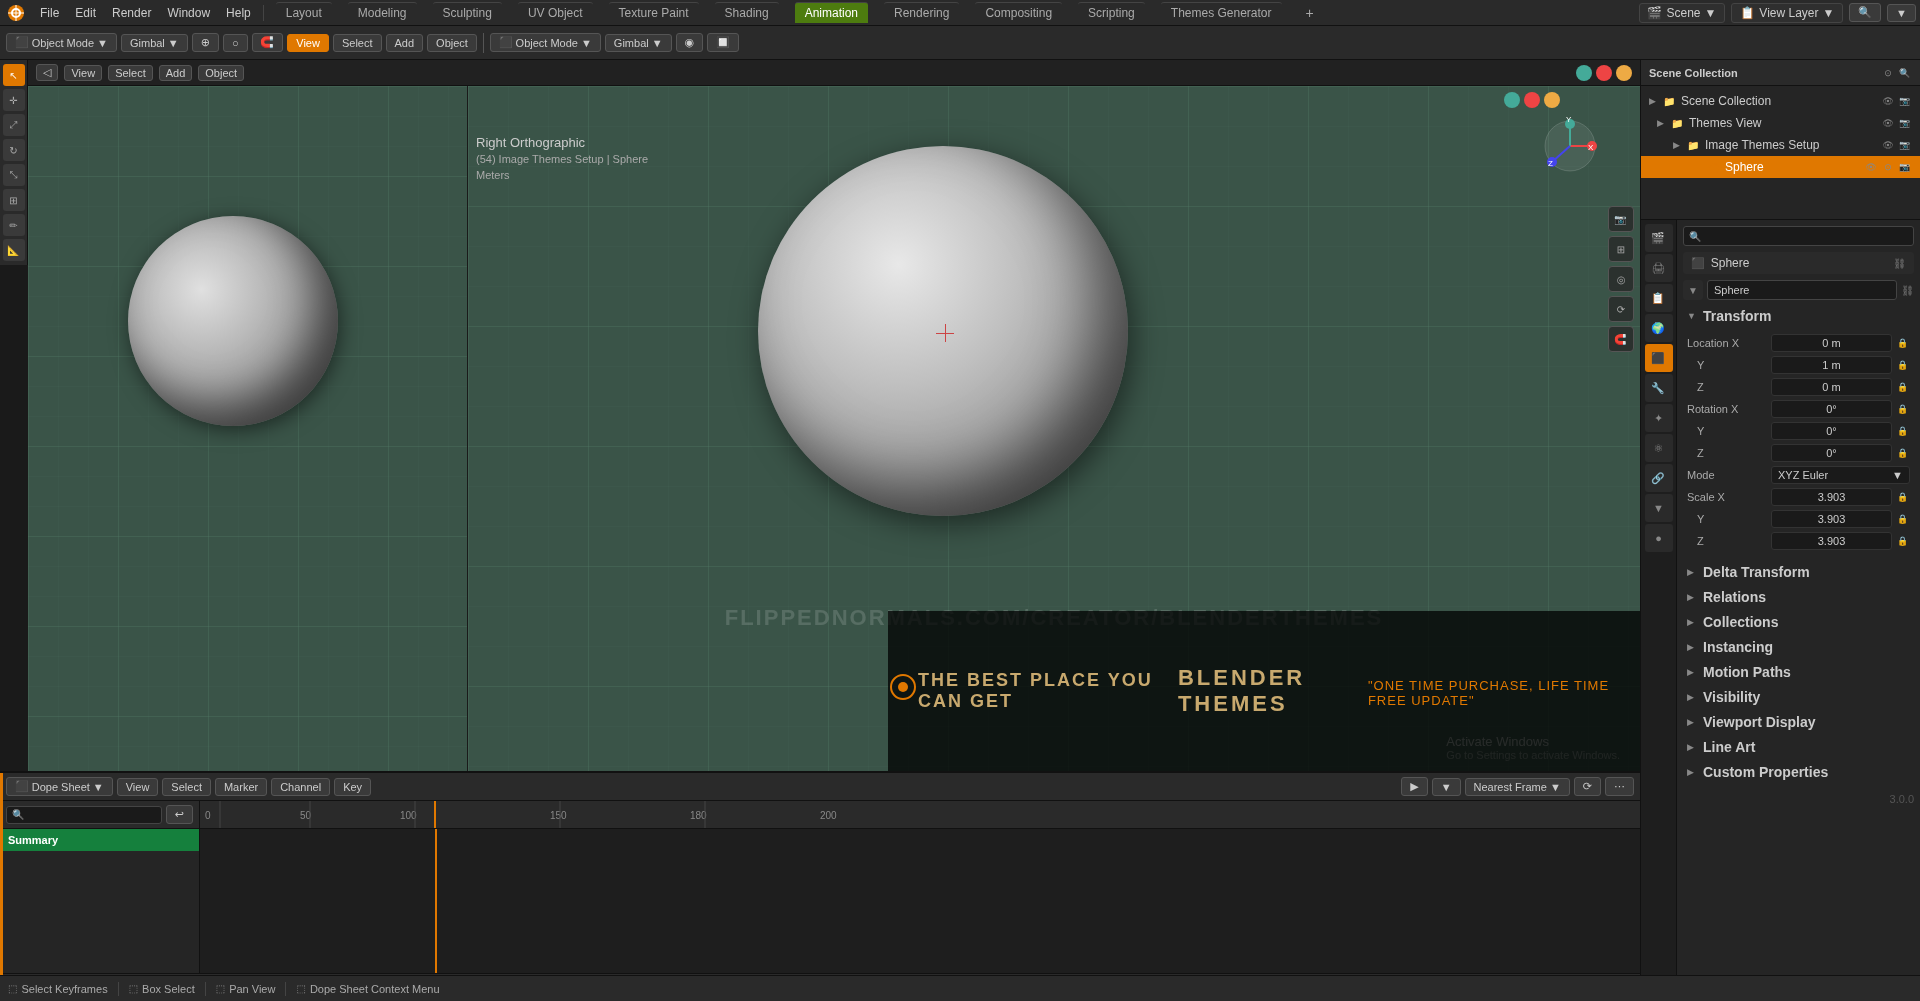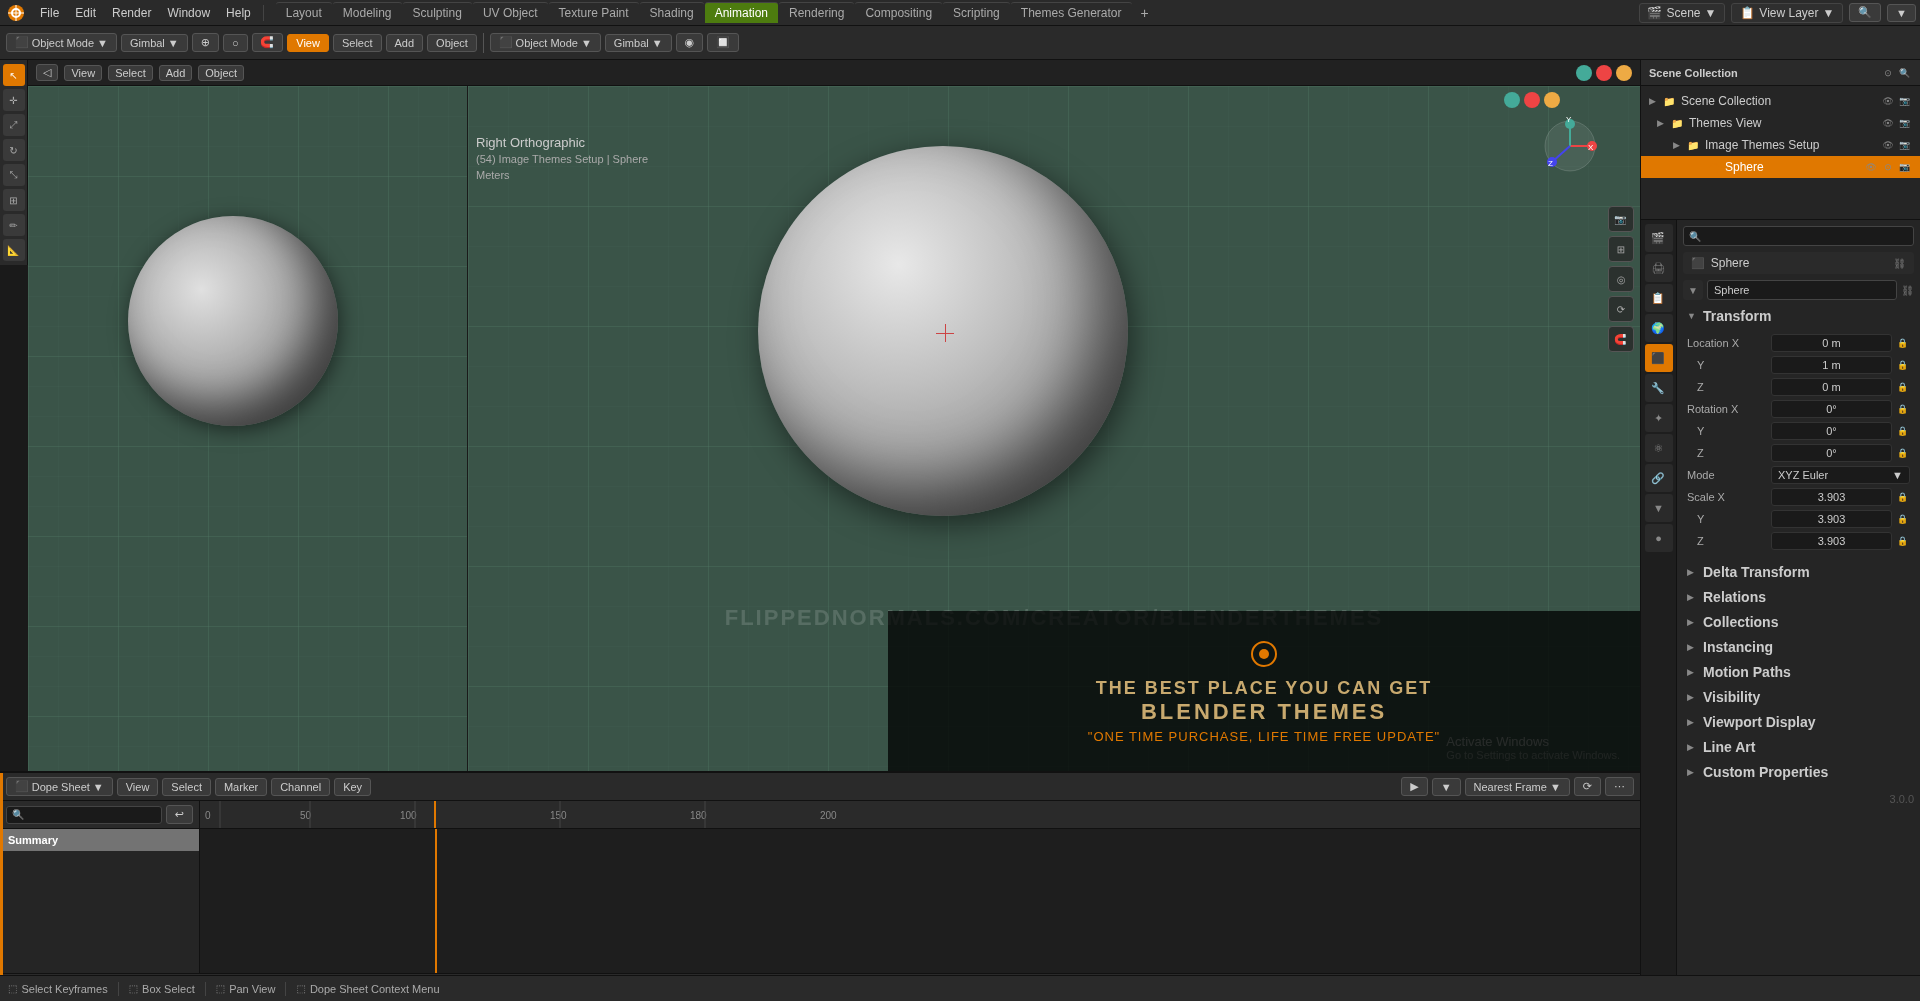--- a/index.html
+++ b/index.html
@@ -6,21 +6,21 @@
     body { width: 1920px; height: 1001px; overflow: hidden; background: #1a1a1a; font-family: 'Segoe UI', Arial, sans-serif; font-size: 12px; color: #ccc; }
 
     
     #top-menu {
       width: 100%; height: 26px; background: #2a2a2a; display: flex; align-items: center;
       border-bottom: 1px solid #111; padding: 0 4px; gap: 0;
     }
     .menu-logo { width: 24px; height: 24px; margin-right: 4px; display: flex; align-items: center; justify-content: center; }
     .menu-item { padding: 2px 8px; color: #ccc; font-size: 12px; cursor: pointer; border-radius: 3px; }
     .menu-sep { width: 1px; height: 16px; background: #444; margin: 0 4px; }
-    .workspace-tabs { display: flex; align-items: center; gap: 1px; margin: 0 8px; }
+    .workspace-tabs { display: flex; align-items: center; gap: 16px; margin: 0 8px; }
     .workspace-tab { padding: 3px 10px; background: #2a2a2a; color: #aaa; font-size: 12px; cursor: pointer; border-radius: 3px 3px 0 0; border-top: 1px solid #444; }
     .workspace-tab.active { background: #4d7c0f; color: #fff; }
     .plus-tab { padding: 2px 8px; color: #aaa; cursor: pointer; font-size: 14px; }
     .top-right { margin-left: auto; display: flex; align-items: center; gap: 6px; }
     .scene-block { display: flex; align-items: center; gap: 4px; background: #2f2f2f; border: 1px solid #444; border-radius: 3px; padding: 2px 8px; font-size: 12px; }
     .view-layer-block { display: flex; align-items: center; gap: 4px; background: #2f2f2f; border: 1px solid #444; border-radius: 3px; padding: 2px 8px; font-size: 12px; }
 
     
     #toolbar2 {
       width: 100%; height: 34px; background: #2a2a2a; display: flex; align-items: center;
@@ -69,21 +69,21 @@
     .vp-info { position: absolute; top: 48px; left: 8px; color: #ccc; font-size: 11px; line-height: 1.4; pointer-events: none; }
 
     
     .vp-right-buttons { position: absolute; right: 6px; top: 120px; display: flex; flex-direction: column; gap: 4px; }
     .vp-rb { width: 26px; height: 26px; background: rgba(40,40,40,0.8); border-radius: 4px; display: flex; align-items: center; justify-content: center; cursor: pointer; font-size: 10px; color: #aaa; border: 1px solid #555; }
 
     
     .watermark { position: absolute; bottom: 140px; left: 0; right: 0; text-align: center; color: rgba(255,255,255,0.15); font-size: 22px; font-weight: bold; letter-spacing: 2px; pointer-events: none; z-index: 5; }
 
     
-    .promo-overlay { position: absolute; bottom: 0; left: 420px; right: 0; height: 160px; background: rgba(0,0,0,0.75); display: flex; flex-direction: column; align-items: center; justify-content: center; z-index: 6; }
+    .promo-overlay { position: absolute; bottom: 0; left: 420px; right: 0; height: 160px; background: rgba(0,0,0,0.75); display: flex; flex-direction: row; align-items: center; justify-content: center; z-index: 6; }
     .promo-logo { font-size: 12px; color: #e07800; margin-bottom: 6px; }
     .promo-title { color: #c8a96e; font-size: 18px; font-weight: bold; letter-spacing: 2px; }
     .promo-sub { color: #c8a96e; font-size: 22px; font-weight: bold; letter-spacing: 3px; }
     .promo-desc { color: #e07800; font-size: 13px; letter-spacing: 1px; margin-top: 4px; }
 
     
     #right-panel { width: 280px; background: #252525; border-left: 1px solid #111; display: flex; flex-direction: column; }
 
     
     #outliner { height: 160px; border-bottom: 1px solid #111; background: #252525; }
@@ -136,21 +136,21 @@
     .prop-label { color: #aaa; font-size: 11px; width: 80px; flex-shrink: 0; }
     .prop-value { flex: 1; background: #1a1a1a; border: 1px solid #333; border-radius: 3px; padding: 2px 6px; color: #ccc; font-size: 11px; display: flex; align-items: center; justify-content: center; }
     .prop-lock { width: 14px; height: 14px; display: flex; align-items: center; justify-content: center; color: #555; font-size: 9px; cursor: pointer; }
 
     
     .mode-dropdown { flex: 1; background: #1a1a1a; border: 1px solid #333; border-radius: 3px; padding: 2px 6px; color: #ccc; font-size: 11px; display: flex; align-items: center; justify-content: space-between; cursor: pointer; }
 
     
     .collapsed-section { display: flex; align-items: center; height: 24px; padding: 0 4px; gap: 4px; cursor: pointer; border-radius: 3px; margin-bottom: 1px; }
     .tl-channel { height: 22px; padding: 0 8px; display: flex; align-items: center; }
-    .tl-channel.summary { background: #737373; text-align: right; }
+    .tl-channel.summary { background: #15803d; text-align: right; }
     .tl-channel-label { font-size: 11px; color: #ccc; }
     .tl-channel.summary .tl-channel-label { color: #fff; font-weight: bold; }
     .tl-time { background: #1a1a1a; border: 1px solid #444; border-radius: 3px; padding: 2px 8px; color: #ccc; font-size: 11px; min-width: 50px; text-align: center; }
 
     
     .color-orb { width: 16px; height: 16px; border-radius: 50%; display: inline-block; }
     .orb-green { background: #4a9; }
     .orb-red { background: #e44; }
     .orb-yellow { background: #ea4; }
 

